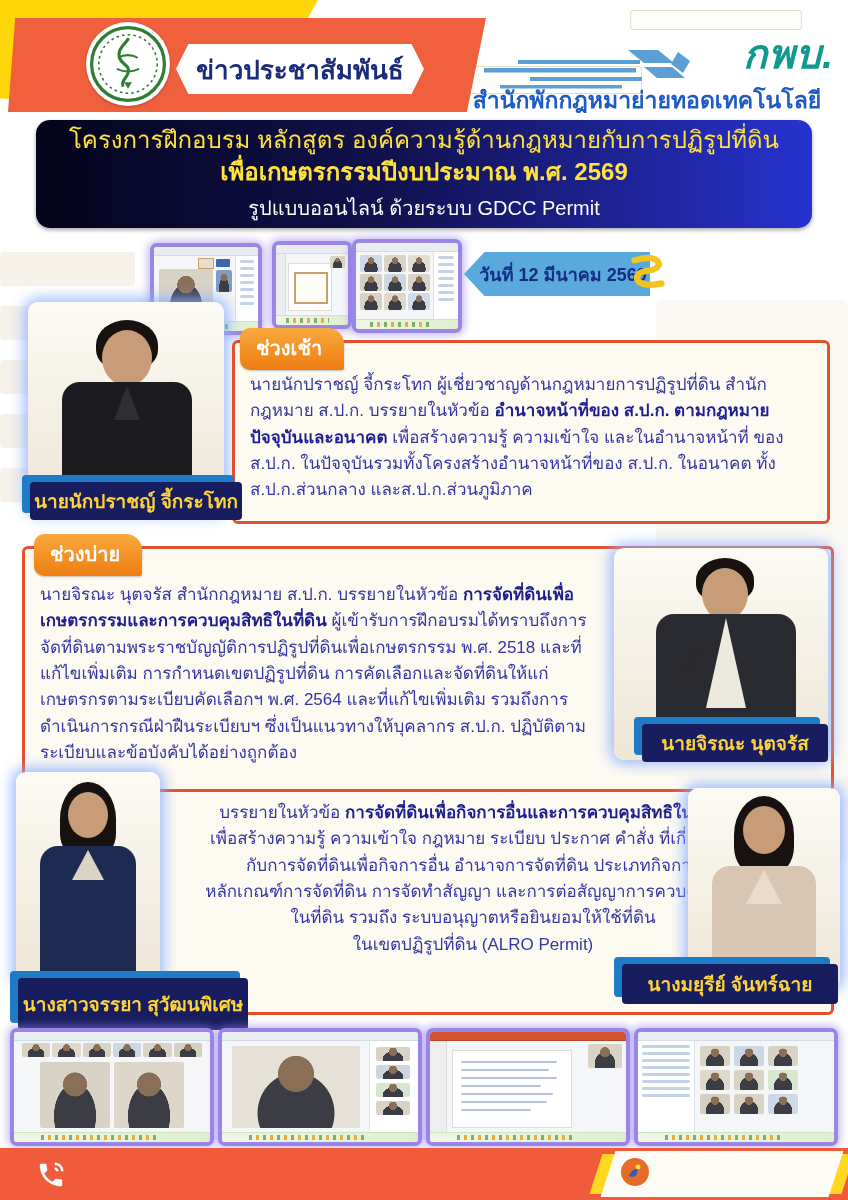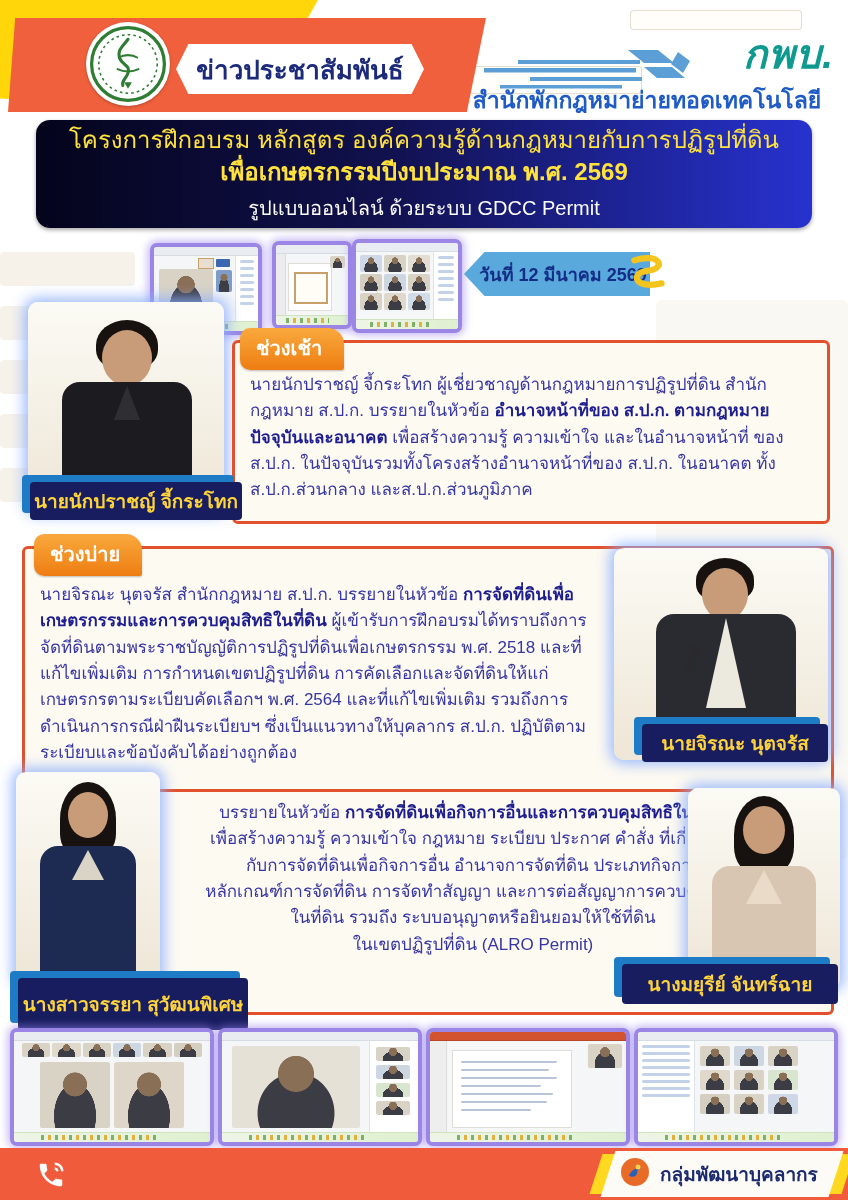--- a/index.html
+++ b/index.html
@@ -357,17 +357,16 @@
     <div class="hr-badge-yellow"></div>
     <div class="hr-badge-white"></div>
     <div class="hr-badge-content">
       <span>
         <svg width="30" height="30" viewBox="0 0 30 30">
           <circle cx="15" cy="15" r="14" fill="#e86b28"></circle>
           <path d="M9 19c2-6 8-9 12-8-3 1-4 3-4 5 0 3-4 5-8 3z" fill="#2b5fb8"></path>
           <circle cx="18" cy="10" r="2.5" fill="#f6d44c"></circle>
         </svg>
       </span>
-      <span>กลุ่มพัฒนาบุคลากร</span>
     </div>
   </div>
 
 </div>
 
 </body></html>

